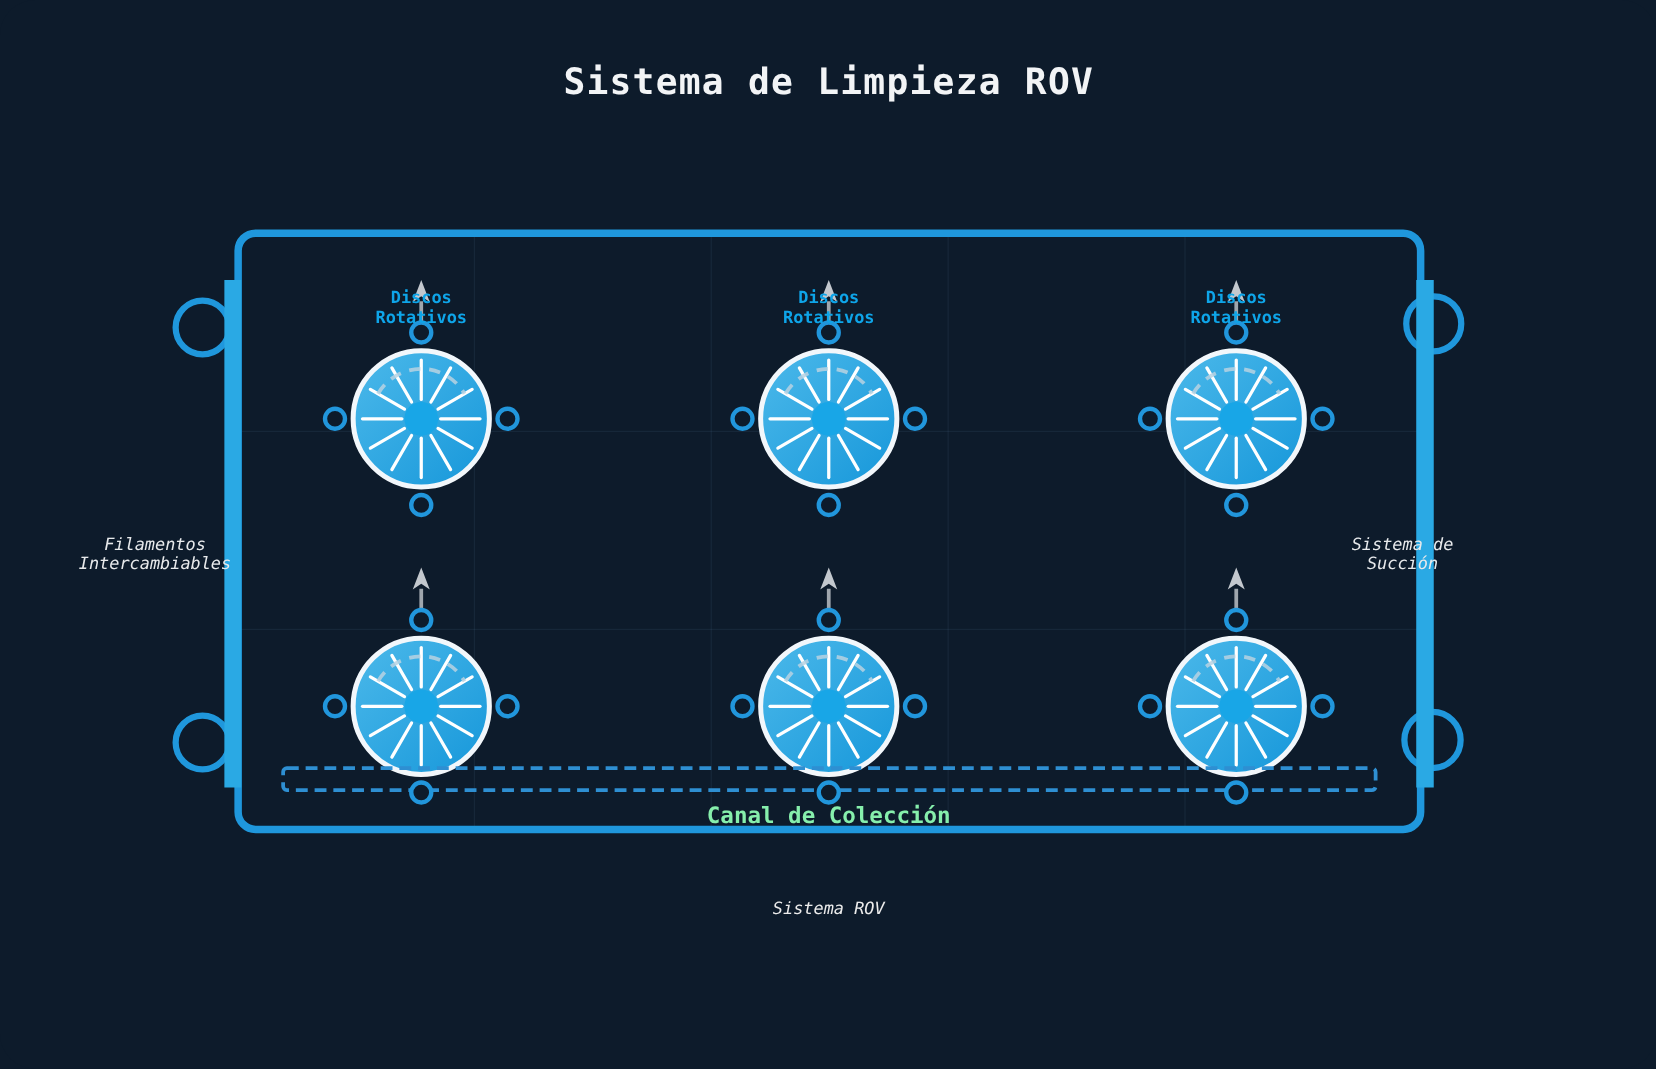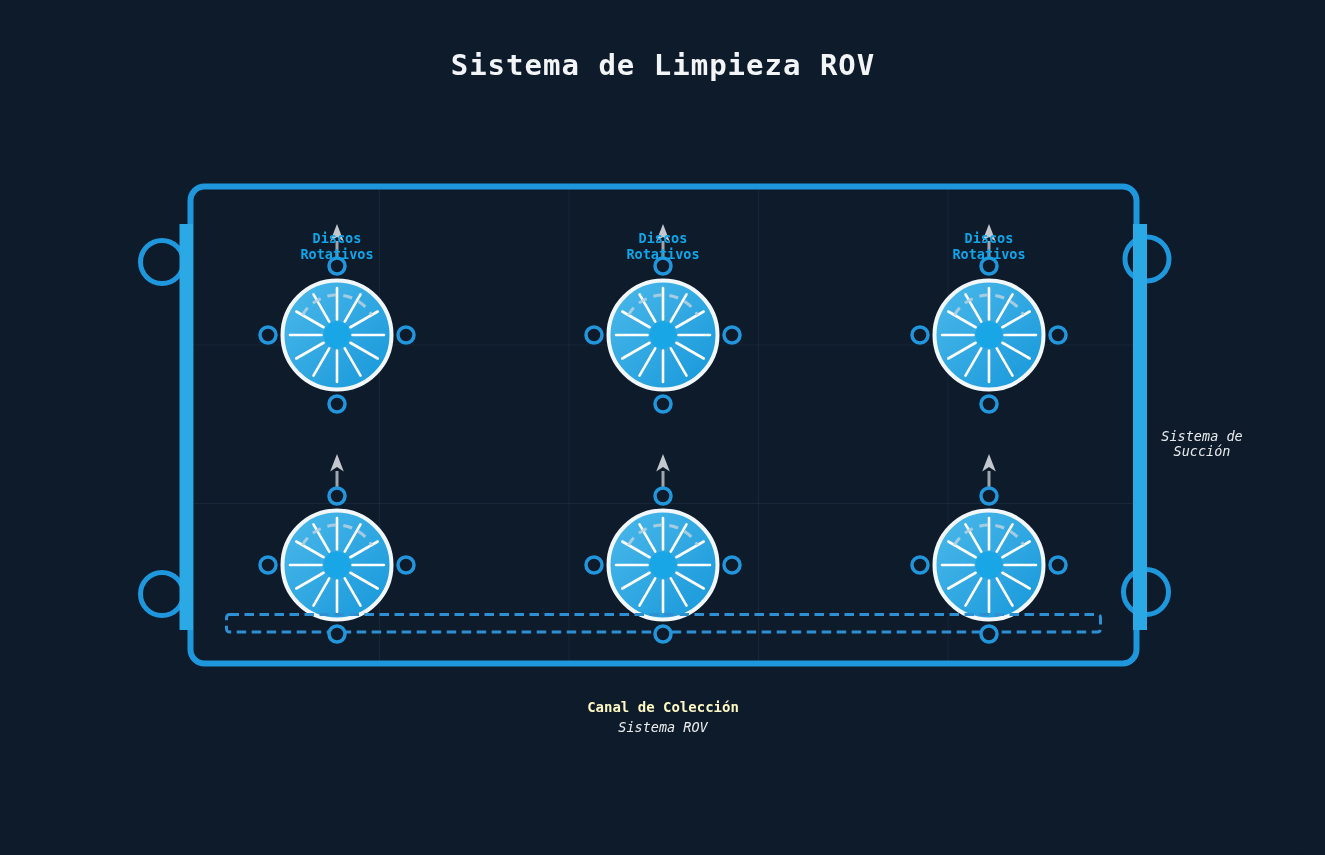--- a/index.html
+++ b/index.html
@@ -23,24 +23,24 @@
     font-size:13.5px;font-weight:bold;color:#0ea5e9;line-height:16px;
   }
   .disc-label.d1{left:237px;}
   .disc-label.d2{left:563px;}
   .disc-label.d3{left:889px;}
   .side-label{
     width:220px;top:429px;
     font-size:13.5px;font-style:italic;color:#e8eaec;line-height:15px;
   }
   .side-label.left{left:14px;}
-  .side-label.right{left:1092px;}
+  .side-label.right{left:1012px;}
   .canal-label{
-    left:513px;top:699px;width:300px;
-    font-size:14px;font-weight:bold;color:#fef9c3;line-height:16px;
+    left:513px;top:645px;width:300px;
+    font-size:18px;font-weight:bold;color:#86efac;line-height:16px;
   }
   .chassis-label{
     left:513px;top:719px;width:300px;
     font-size:13.5px;font-style:italic;color:#ececec;line-height:16px;
   }
 </style>
 </head>
 <body>
 
 <div class="stage">
@@ -154,20 +154,21 @@
         <use href="#mring" x="989" y="634"></use>
     </g>
   </svg>
 
   <div class="lbl title">Sistema de Limpieza ROV</div>
 
   <div class="lbl disc-label d1"><span>Discos</span><br><span>Rotativos</span></div>
   <div class="lbl disc-label d2"><span>Discos</span><br><span>Rotativos</span></div>
   <div class="lbl disc-label d3"><span>Discos</span><br><span>Rotativos</span></div>
 
+  <div class="lbl side-label left"><span>Filamentos</span><br><span>Intercambiables</span></div>
 
   <div class="lbl side-label right"><span>Sistema de</span><br><span>Succión</span></div>
 
   <div class="lbl canal-label">Canal de Colección</div>
 
   <div class="lbl chassis-label">Sistema ROV</div>
 
 </div>
 
 </body></html>

